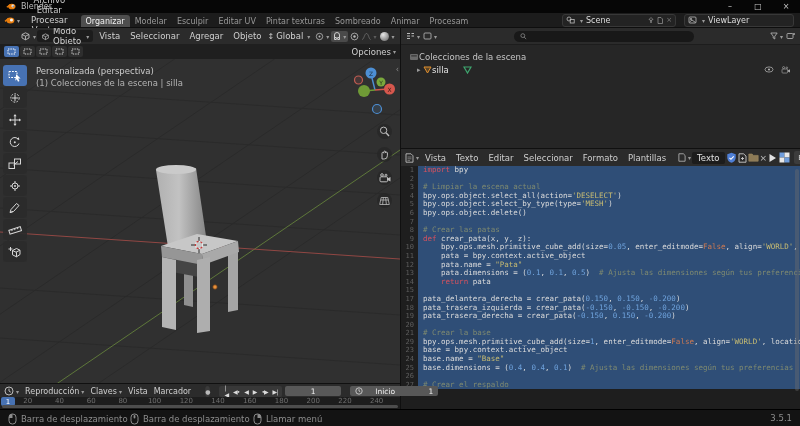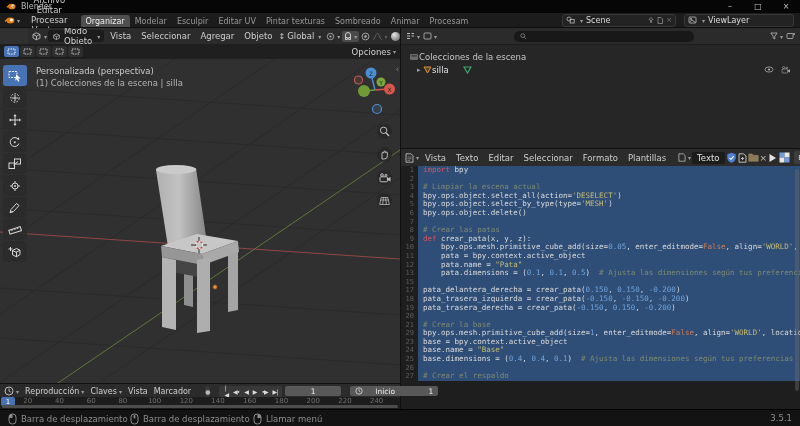--- a/index.html
+++ b/index.html
@@ -26,21 +26,21 @@
   .tab{font-size:8px;color:#989898;padding:2px 5px 1px;border-radius:3px 3px 0 0;white-space:nowrap;}
   .tab.active{background:#4e4e4e;color:#f1f1f1;}
   .id-selector{display:flex;align-items:center;gap:3px;background:#232323;border:1px solid #383838;
                border-radius:3px;height:11px;padding:0 3px;font-size:8px;white-space:nowrap;}
   .id-selector .id-label{color:#dedede;}
   .id-ico{color:#b5b5b5;font-size:7px;}
 
   
   #viewport{position:absolute;left:0;top:28px;width:400px;height:355px;background:#303030;overflow:hidden;}
   #vp-h1{position:absolute;top:0;left:0;right:0;height:16px;background:#2b2b2b;border-bottom:1px solid #222;
-         display:flex;align-items:center;gap:1px;padding:0 3px;z-index:5;margin-left:28px;}
+         display:flex;align-items:center;gap:1px;padding:0 20px;z-index:5;}
   #vp-h2{position:absolute;top:16px;left:0;right:0;height:15px;background:#1f1f1f;
          display:flex;align-items:center;padding:0 4px;z-index:5;}
   .mode-pill{display:flex;align-items:center;gap:3px;background:#1c1c1c;border-radius:3px;height:12px;padding:0 4px;}
   .hdr-ico{display:flex;align-items:center;color:#c9c9c9;}
   .sel-btn{width:15px;height:11px;border-radius:2px;background:#2e2e2e;margin-right:1px;
            display:flex;align-items:center;justify-content:center;color:#cfcfcf;}
   .sel-btn.active{background:#4772b3;color:#fff;}
   #vp-toolbar{position:absolute;left:3px;top:37px;display:flex;flex-direction:column;gap:1px;z-index:4;}
   .tool-btn{width:24px;height:21px;background:rgba(43,43,43,.92);border-radius:3px;color:#d8d8d8;
             display:flex;align-items:center;justify-content:center;}
@@ -595,20 +595,21 @@
         <div class="cl"><span class="ln">4</span><span class="lc"><span>bpy.ops.object.select_all(action=</span><span class="s">'DESELECT'</span><span>)</span></span></div>
         <div class="cl"><span class="ln">5</span><span class="lc"><span>bpy.ops.object.select_by_type(type=</span><span class="s">'MESH'</span><span>)</span></span></div>
         <div class="cl"><span class="ln">6</span><span class="lc"><span>bpy.ops.object.delete()</span></span></div>
         <div class="cl"><span class="ln">7</span><span class="lc"></span></div>
         <div class="cl"><span class="ln">8</span><span class="lc"><span class="c"># Crear las patas</span></span></div>
         <div class="cl"><span class="ln">9</span><span class="lc"><span class="k">def</span><span> crear_pata(x, y, z):</span></span></div>
         <div class="cl"><span class="ln">10</span><span class="lc"><span>    bpy.ops.mesh.primitive_cube_add(size=</span><span class="n">0.05</span><span>, enter_editmode=</span><span class="b">False</span><span>, align=</span><span class="s">'WORLD'</span><span>, location=(x, y, z))</span></span></div>
         <div class="cl"><span class="ln">11</span><span class="lc"><span>    pata = bpy.context.active_object</span></span></div>
         <div class="cl"><span class="ln">12</span><span class="lc"><span>    pata.name = </span><span class="s">"Pata"</span></span></div>
         <div class="cl"><span class="ln">13</span><span class="lc"><span>    pata.dimensions = (</span><span class="n">0.1</span><span>, </span><span class="n">0.1</span><span>, </span><span class="n">0.5</span><span>)  </span><span class="c"># Ajusta las dimensiones según tus preferencias</span></span></div>
+        <div class="cl"><span class="ln">14</span><span class="lc"><span>    </span><span class="k">return</span><span> pata</span></span></div>
         <div class="cl"><span class="ln">15</span><span class="lc"></span></div>
         <div class="cl"><span class="ln">17</span><span class="lc"><span>pata_delantera_derecha = crear_pata(</span><span class="n">0.150</span><span>, </span><span class="n">0.150</span><span>, </span><span class="n">-0.200</span><span>)</span></span></div>
         <div class="cl"><span class="ln">18</span><span class="lc"><span>pata_trasera_izquierda = crear_pata(</span><span class="n">-0.150</span><span>, </span><span class="n">-0.150</span><span>, </span><span class="n">-0.200</span><span>)</span></span></div>
         <div class="cl"><span class="ln">19</span><span class="lc"><span>pata_trasera_derecha = crear_pata(</span><span class="n">-0.150</span><span>, </span><span class="n">0.150</span><span>, </span><span class="n">-0.200</span><span>)</span></span></div>
         <div class="cl"><span class="ln">20</span><span class="lc"></span></div>
         <div class="cl"><span class="ln">21</span><span class="lc"><span class="c"># Crear la base</span></span></div>
         <div class="cl"><span class="ln">29</span><span class="lc"><span>bpy.ops.mesh.primitive_cube_add(size=</span><span class="n">1</span><span>, enter_editmode=</span><span class="b">False</span><span>, align=</span><span class="s">'WORLD'</span><span>, location=(</span></span></div>
         <div class="cl"><span class="ln">23</span><span class="lc"><span>base = bpy.context.active_object</span></span></div>
         <div class="cl"><span class="ln">24</span><span class="lc"><span>base.name = </span><span class="s">"Base"</span></span></div>
         <div class="cl"><span class="ln">25</span><span class="lc"><span>base.dimensions = (</span><span class="n">0.4</span><span>, </span><span class="n">0.4</span><span>, </span><span class="n">0.1</span><span>)  </span><span class="c"># Ajusta las dimensiones según tus preferencias</span></span></div>

